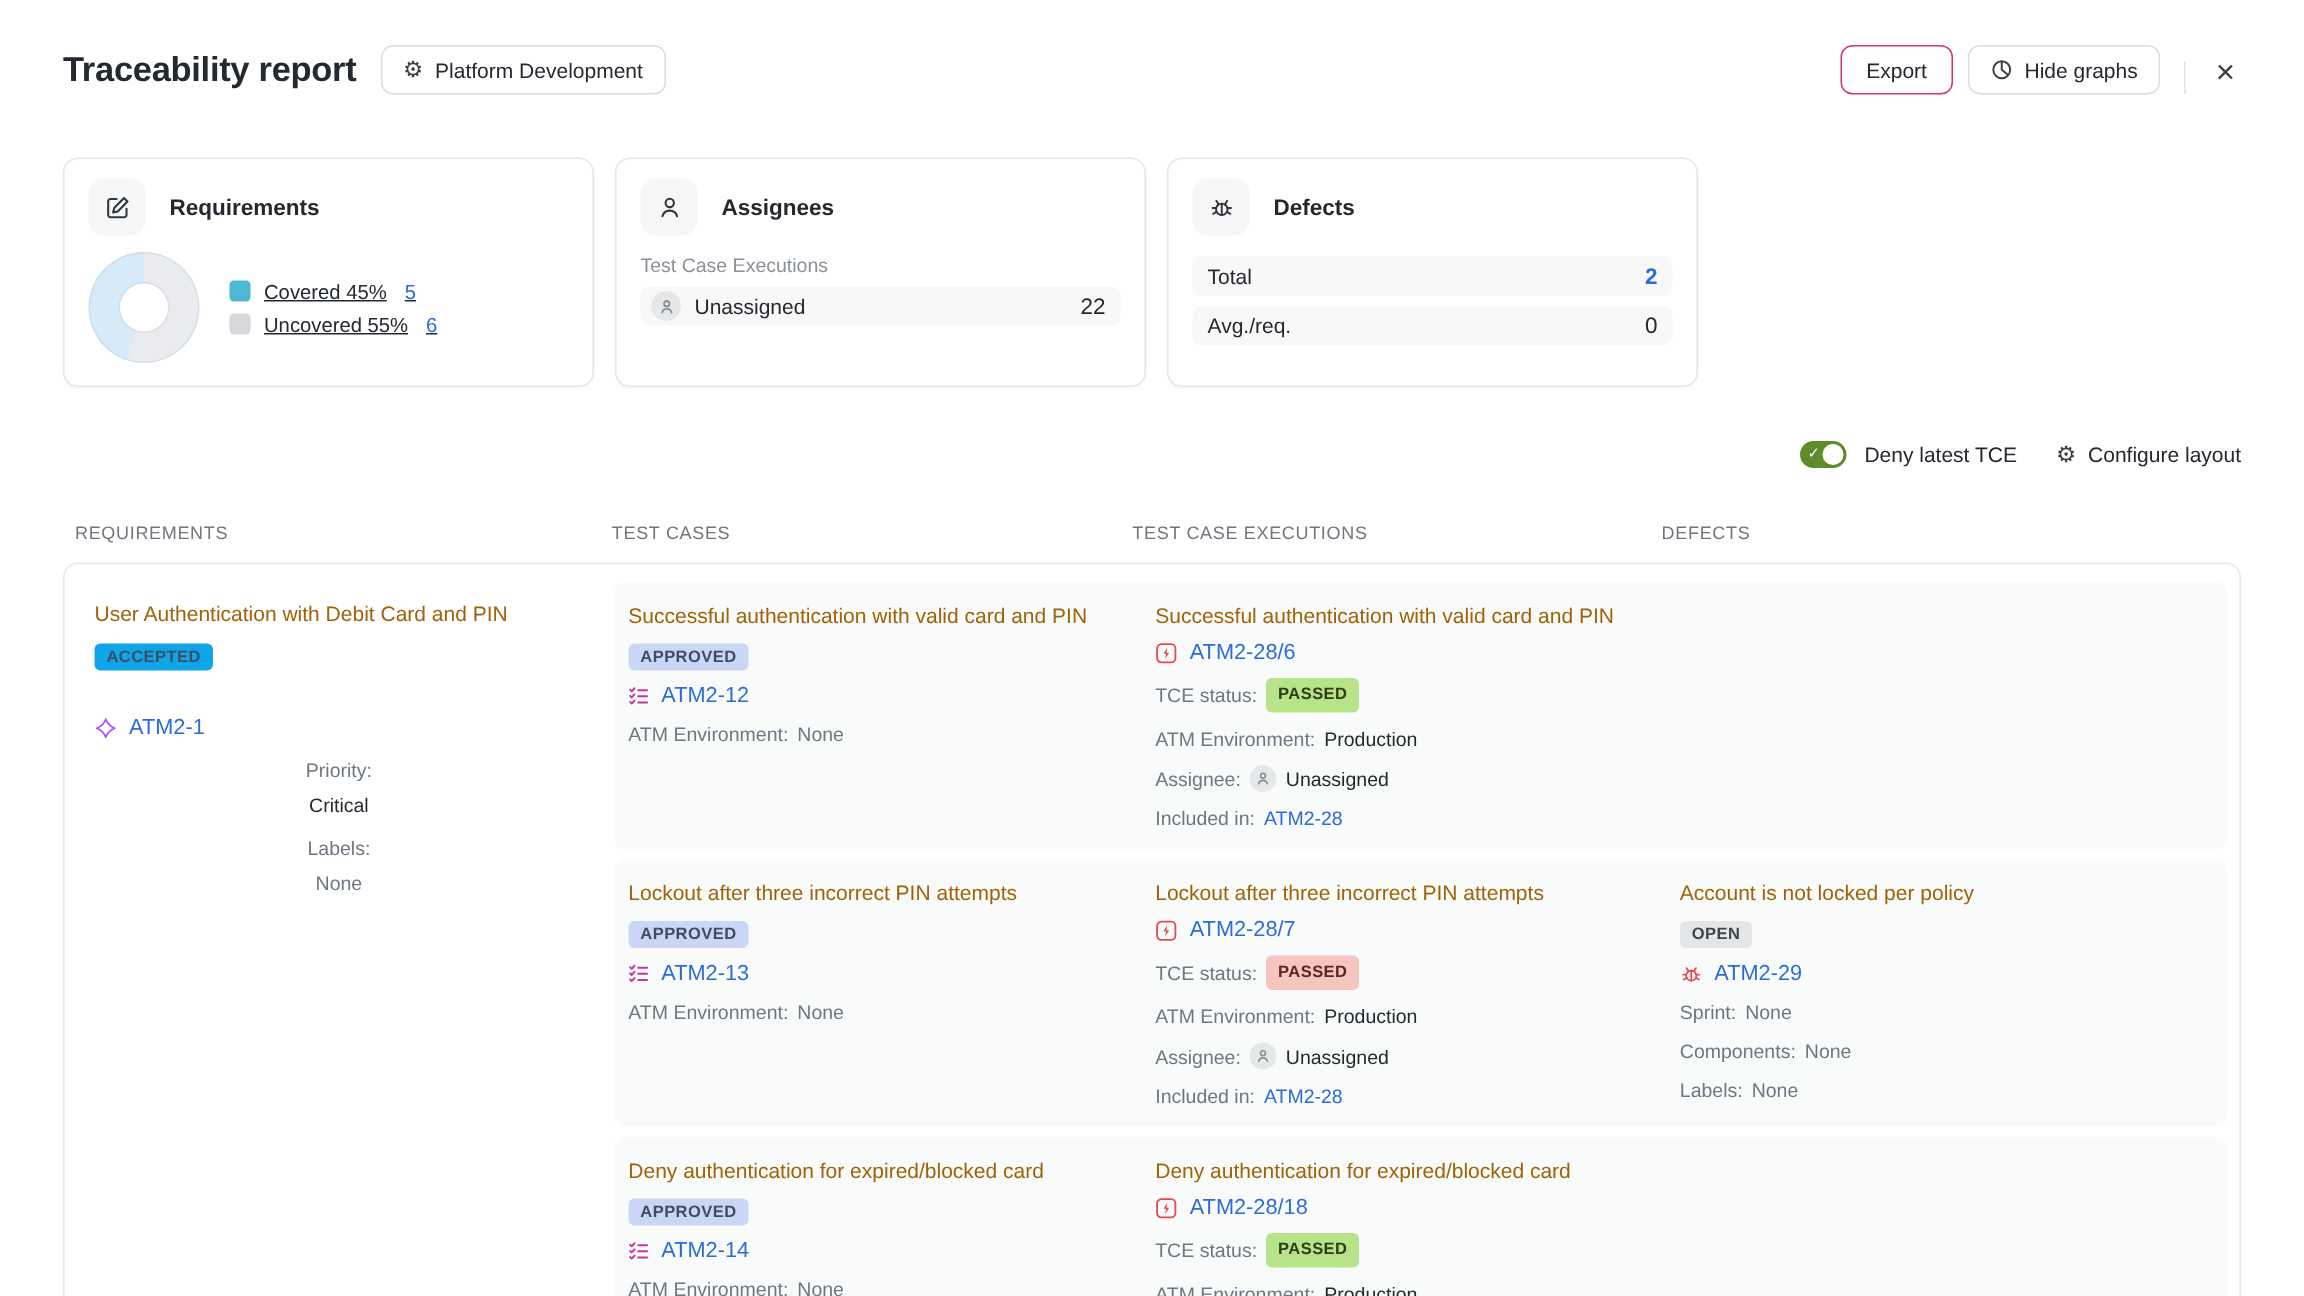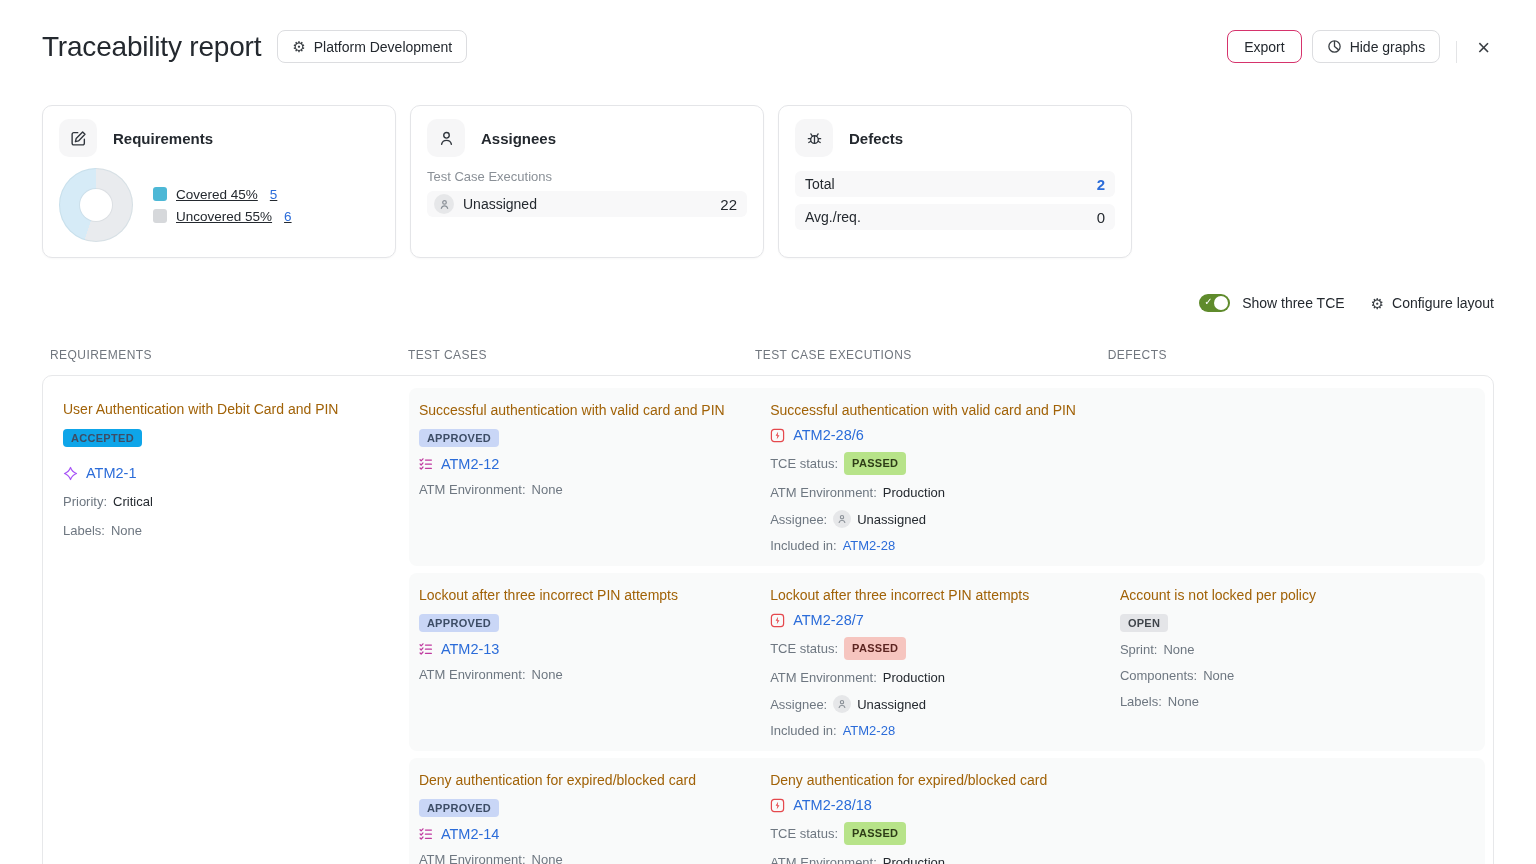--- a/index.html
+++ b/index.html
@@ -6,21 +6,21 @@
   html,body { margin:0; padding:0; }
   body {
     width:1536px; height:864px; overflow:hidden;
     background:#ffffff; color:#24292f;
     font-family:"Liberation Sans", sans-serif;
   }
   .page { padding:0 42px; }
 
   
   .topbar { display:flex; align-items:center; margin-top:30px; }
-  .page-title { font-size:28px; font-weight:400; letter-spacing:-0.2px; margin:0; }
+  .page-title { font-size:23px; font-weight:700; letter-spacing:-0.2px; margin:0; }
   .btn {
     display:inline-flex; align-items:center; gap:8px;
     height:33px; padding:0 14px; background:#fff;
     border:1px solid #dcdde0; border-radius:8px;
     font-size:14px; color:#24292f; cursor:pointer; white-space:nowrap;
     font-family:inherit;
   }
   .project-btn { margin-left:16px; }
   .top-right { margin-left:auto; display:flex; align-items:flex-end; gap:10px; }
   .export-btn { border:1.5px solid #d6336c; padding:0 16px; }
@@ -110,22 +110,22 @@
   .b-approved { background:#c9d6f6; color:#3d4d66; }
   .b-open     { background:#e4e5e8; color:#40454b; }
   .b-passed   { background:#b7e389; color:#2e3d17; margin-top:0; }
   .b-failed   { background:#f6c5bf; color:#5c2420; margin-top:0; }
   .key-row { display:flex; align-items:center; gap:8px; margin-top:9px; font-size:14.5px; }
   .link { color:#2b6cd9; text-decoration:none; cursor:pointer; }
   .meta { font-size:13px; color:#6e7781; margin-top:9px; line-height:17px; display:flex; align-items:center; gap:6px; flex-wrap:wrap; }
   .meta .dark { color:#24292f; }
   .tce-key { margin-top:7px; }
   .req-cell .badge { margin-top:10px; }
-  .req-cell .key-row { margin-top:18px; }
-  .req-cell .meta { margin-top:12px; }
+  .req-cell .key-row { margin-top:30px; }
+  .req-cell .meta { margin-top:12px;flex-direction:column; }
   svg { display:block; }
 </style>
 </head>
 <body>
 
 <div class="page">
 
   <div class="topbar">
     <h1 class="page-title">Traceability report</h1>
     <button class="btn project-btn">
@@ -223,21 +223,21 @@
         </div>
       </div>
     </div>
   </div>
 
   <div class="controls">
     <div class="toggle">
       <span class="tick">✓</span>
       <span class="knob"></span>
     </div>
-    <span class="ctrl-label">Show three TCE</span>
+    <span class="ctrl-label">Deny latest TCE</span>
     <span class="configure">
       <span class="glyph">⚙</span>
       <span>Configure layout</span>
     </span>
   </div>
 
   <div class="thead">
     <span>REQUIREMENTS</span>
     <span>TEST CASES</span>
     <span>TEST CASE EXECUTIONS</span>
@@ -373,20 +373,29 @@
               <span class="dark">Unassigned</span>
             </div>
             <div class="meta">
               <span>Included in:</span>
               <a class="link">ATM2-28</a>
             </div>
           </div>
           <div class="cell cell-right">
             <div class="cell-title">Account is not locked per policy</div>
             <span class="badge b-open">OPEN</span>
+            <div class="key-row">
+              <span>
+                <svg width="15" height="15" viewBox="0 0 16 16" fill="none" stroke="#e5484d" stroke-width="1.2" stroke-linecap="round">
+                  <circle cx="8" cy="9" r="3.6"></circle>
+                  <path d="M6 5.9L4.6 3.6M10 5.9l1.4-2.3M4.4 8.2H2.2M4.6 10.6l-2 1.2M11.6 8.2h2.2M11.4 10.6l2 1.2M8 5.4v7.2"></path>
+                </svg>
+              </span>
+              <a class="link">ATM2-29</a>
+            </div>
             <div class="meta">
               <span>Sprint:</span>
               <span>None</span>
             </div>
             <div class="meta">
               <span>Components:</span>
               <span>None</span>
             </div>
             <div class="meta">
               <span>Labels:</span>

